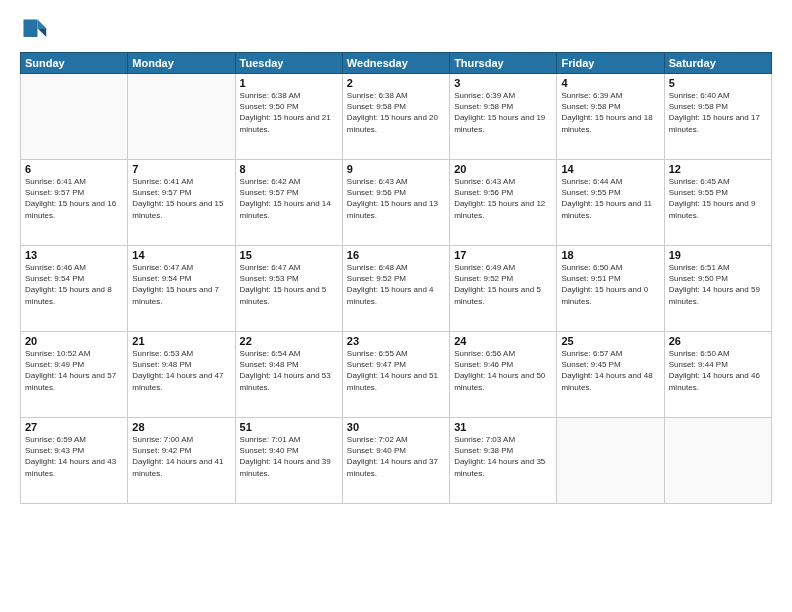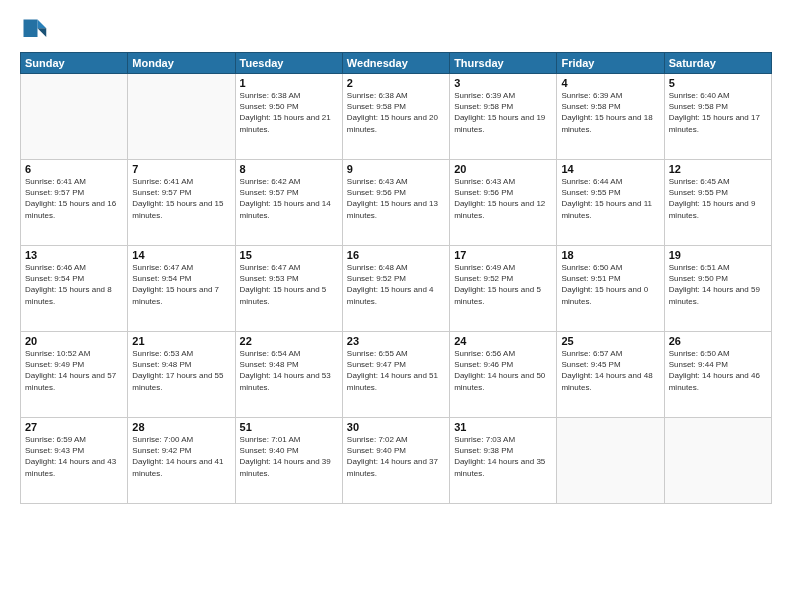--- a/index.html
+++ b/index.html
@@ -247,21 +247,21 @@
           <td>
             <span class="day-num">20</span>
             <div class="cell-text">Sunrise: 10:52 AM</div>
             <div class="cell-text">Sunset: 9:49 PM</div>
             <div class="cell-text">Daylight: 14 hours and 57 minutes.</div>
           </td>
           <td>
             <span class="day-num">21</span>
             <div class="cell-text">Sunrise: 6:53 AM</div>
             <div class="cell-text">Sunset: 9:48 PM</div>
-            <div class="cell-text">Daylight: 17 hours and 55 minutes.</div>
+            <div class="cell-text">Daylight: 14 hours and 47 minutes.</div>
           </td>
           <td>
             <span class="day-num">22</span>
             <div class="cell-text">Sunrise: 6:54 AM</div>
             <div class="cell-text">Sunset: 9:48 PM</div>
             <div class="cell-text">Daylight: 14 hours and 53 minutes.</div>
           </td>
           <td>
             <span class="day-num">23</span>
             <div class="cell-text">Sunrise: 6:55 AM</div>

